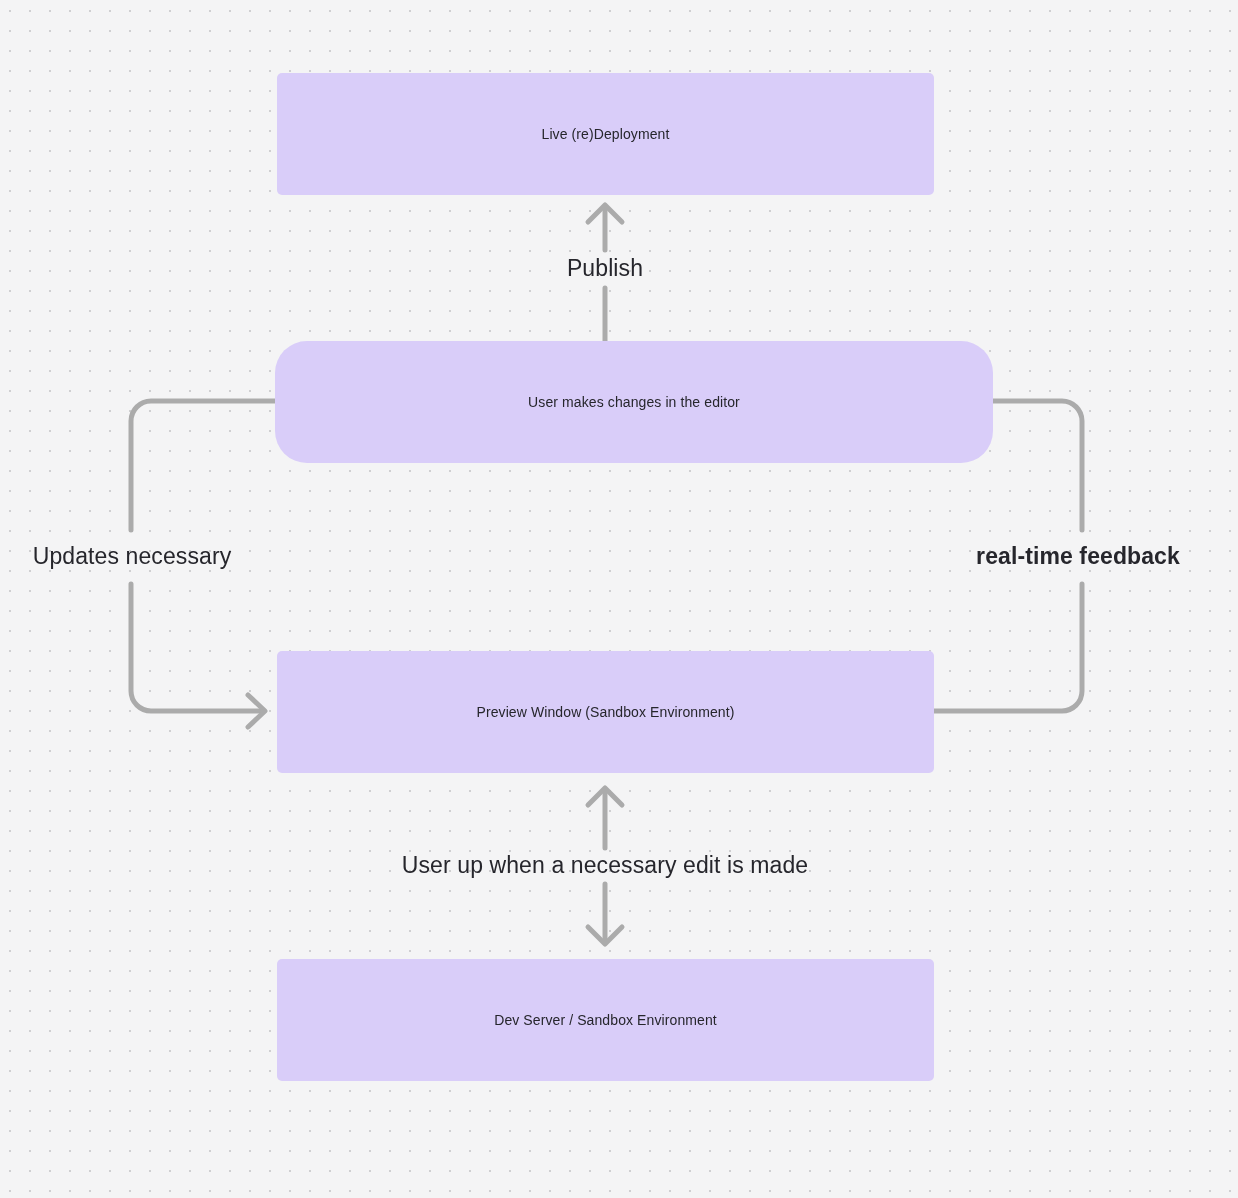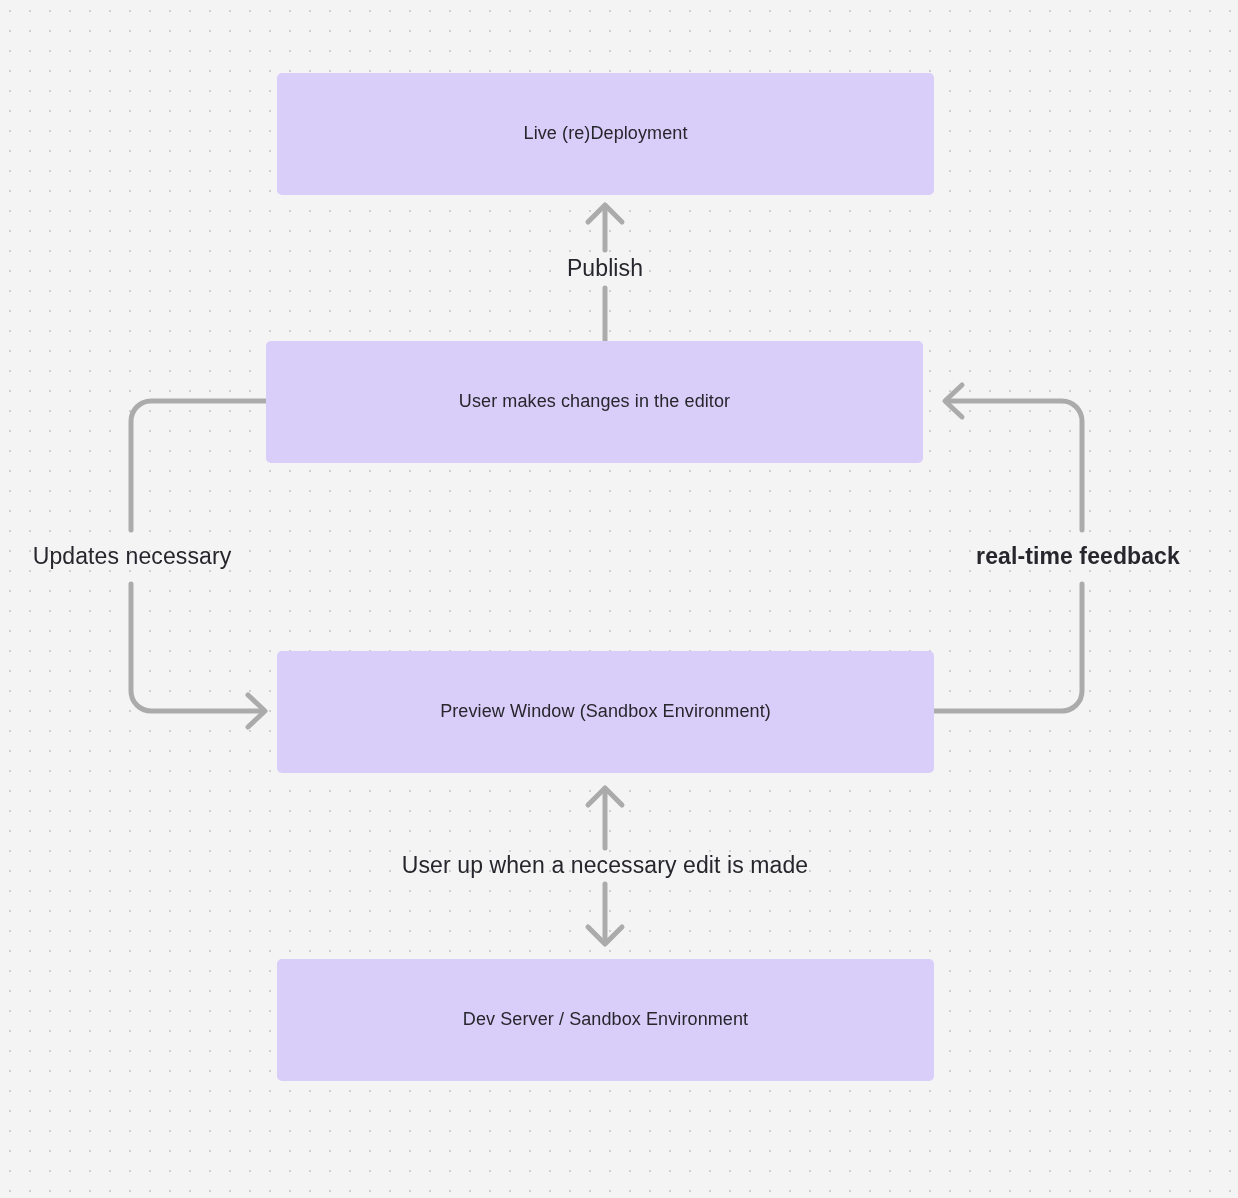--- a/index.html
+++ b/index.html
@@ -31,21 +31,21 @@
   }
   .node {
     position: absolute;
     box-sizing: border-box;
     background: #d9cdf9;
     border-radius: 5px;
     display: flex;
     align-items: center;
     justify-content: center;
     color: #26262c;
-    font-size: 18px;
+    font-size: 14px;
     letter-spacing: 0.1px;
     text-align: center;
     line-height: 1.2;
   }
   .edge-label {
     position: absolute;
     color: #26262c;
     font-size: 23px;
     letter-spacing: 0.1px;
     white-space: nowrap;
@@ -86,21 +86,21 @@
         <path d="M 588 927 L 605 944 L 622 927"></path>
       </g>
 
     </g>
   </svg>
 
   <div class="node" style="left:277px; top:73px; width:657px; height:122px;">
     <span>Live (re)Deployment</span>
   </div>
 
-  <div class="node" style="left:266px; top:341px; width:657px; height:122px;">
+  <div class="node" style="left:275px; top:341px; width:718px; height:122px;border-radius:32px;">
     <span>User makes changes in the editor</span>
   </div>
 
   <div class="node" style="left:277px; top:651px; width:657px; height:122px;text-align:center;">
     <span>Preview Window (Sandbox Environment)</span>
   </div>
 
   <div class="node" style="left:277px; top:959px; width:657px; height:122px;">
     <span>Dev Server / Sandbox Environment</span>
   </div>

